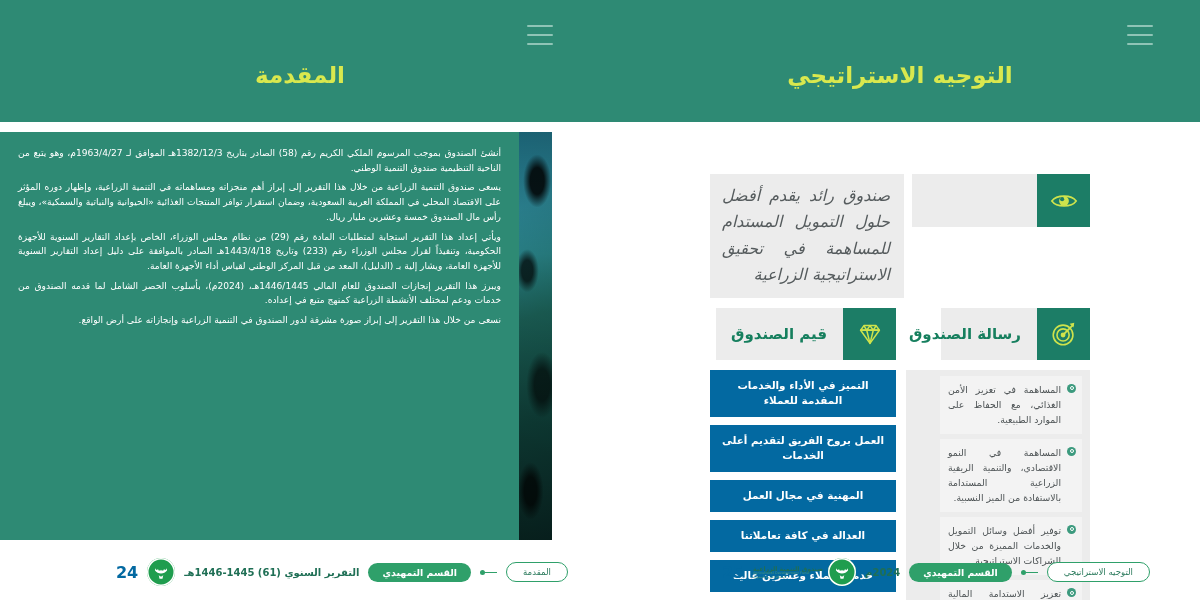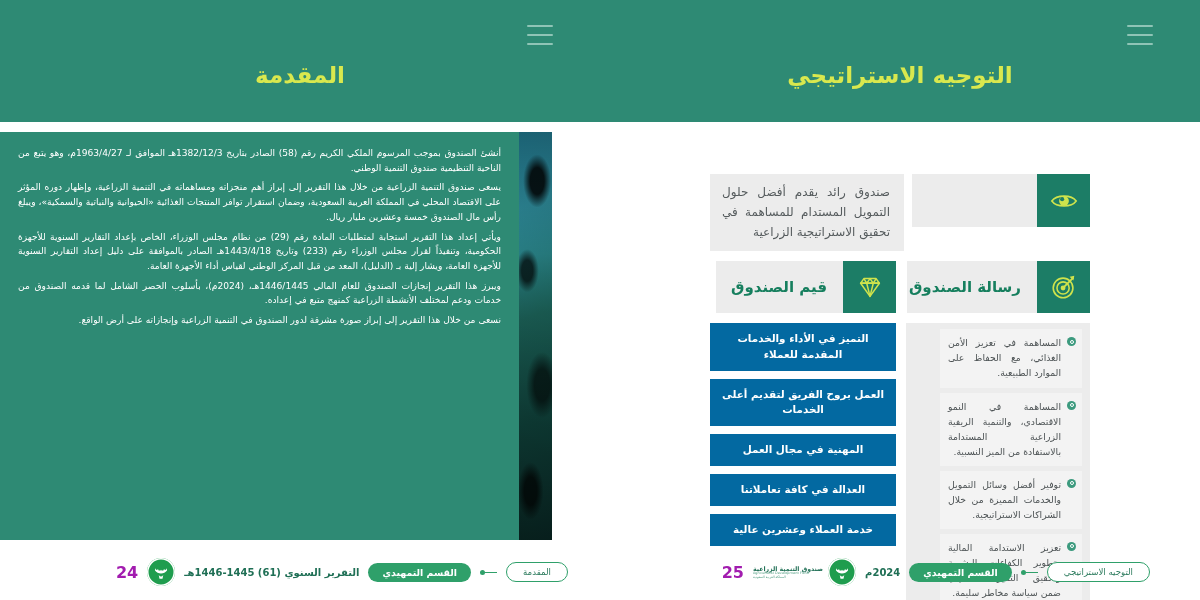--- a/index.html
+++ b/index.html
@@ -119,29 +119,30 @@
     justify-content: center;
   }
   .card-head .iconbox svg { width: 30px; height: 30px; display: block; }
 
   .vision-head { width: 178px; height: 53px; }
   .vision-text {
     flex: 1;
     background: #ececec;
     padding: 9px 14px 9px 12px;
     color: #555b5d;
-    font-size: 12px;
+    font-size: 16px;
     line-height: 1.65;
     text-align: justify;
     display: flex;
     align-items: center;
-  }
-
-  
-  .mission-head { width: 183px; height: 52px; }
+    font-style: italic;
+  }
+
+  
+  .mission-head { width: 149px; height: 52px; }
   .values-head  { width: 180px; height: 52px; }
 
   .row2 { display: flex; flex-direction: row; gap: 10px; }
   .col-right { width: 186px; display: flex; flex-direction: column; gap: 10px; }
   .col-left  { flex: 1; display: flex; flex-direction: column; gap: 10px; }
 
   
   .bullets {
     background: #ececec;
     padding: 6px 8px;
@@ -276,21 +277,21 @@
     bottom: 14px;
     display: flex;
     flex-direction: row;
     align-items: center;
     gap: 9px;
   }
   .footer-left  { right: 50px; }      
   .footer-right { right: 32px; }
 
   .pagenum {
-    color: #a21caf;
+    color: #0369a1;
     font-size: 16px;
     font-weight: bold;
     font-family: "DejaVu Sans", "Liberation Sans", sans-serif;
   }
 
   .adf-logo {
     display: flex;
     flex-direction: row;
     align-items: center;
     gap: 5px;

